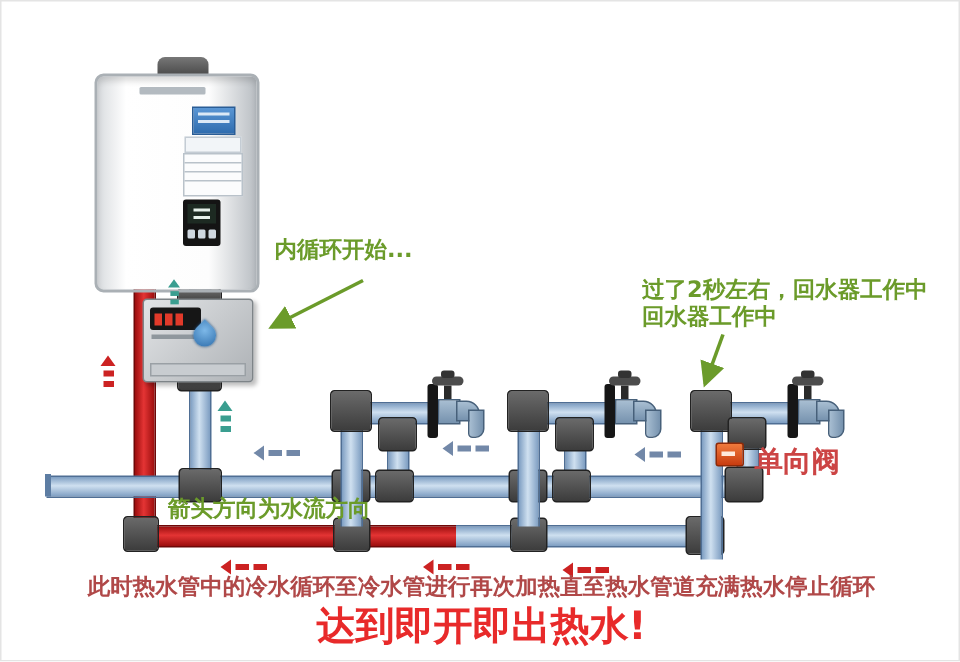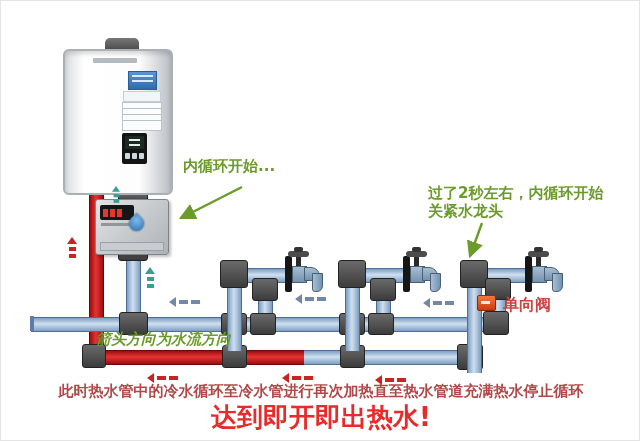--- a/index.html
+++ b/index.html
@@ -2,21 +2,21 @@
 <html><head>
 <meta charset="utf-8">
 <style>
   html,body{margin:0;padding:0;background:#fff;}
   #stage{position:relative;width:640px;height:441px;background:#ffffff;overflow:hidden;
          font-family:"DejaVu Sans","Liberation Sans",sans-serif;border:1px solid #e4e4e4;box-sizing:border-box;}
   .abs{position:absolute;}
   
   .title{left:37px;top:12px;font-size:16px;font-weight:bold;color:#e24444;letter-spacing:1px;z-index:9;}
   .green-note{color:#6b9b2a;font-weight:bold;font-size:15px;z-index:9;line-height:18px;}
-  .valve-label{left:502px;top:294px;color:#cc4444;font-weight:bold;font-size:16px;z-index:9;}
+  .valve-label{left:502px;top:294px;color:#cc4444;font-weight:bold;font-size:19px;z-index:9;}
   .caption{left:0;top:381px;width:640px;text-align:center;color:#b04848;font-size:15px;font-weight:bold;z-index:9;}
   .slogan{left:0;top:399px;width:640px;text-align:center;color:#e82a2a;font-size:26px;font-weight:bold;z-index:9;}
   
   .pipe-h{height:13px;background:linear-gradient(#7e9ec2,#cfe0f0 45%,#7e9ec2);border-top:1px solid #4f6e94;border-bottom:1px solid #4f6e94;z-index:3;}
   .pipe-v{width:13px;background:linear-gradient(90deg,#7e9ec2,#cfe0f0 45%,#7e9ec2);border-left:1px solid #4f6e94;border-right:1px solid #4f6e94;z-index:2;}
   .pipe-h.hot{background:linear-gradient(#9c0e0e,#e43434 45%,#9c0e0e);border-color:#6e0808;}
   .pipe-v.hot{background:linear-gradient(90deg,#9c0e0e,#e43434 45%,#9c0e0e);border-color:#6e0808;}
   .fit{background:linear-gradient(#6a6a6a,#3c3c3c);border:1px solid #222;border-radius:3px;z-index:4;}
   .endcap{background:#5d7da3;z-index:4;}
   
@@ -224,24 +224,24 @@
       <span class="dash-h"></span>
   </div>
   <div class="abs harrow red-flow" style="left:374px;top:374px;">
     <span class="tri-left"></span>
       <span class="dash-h"></span>
       <span class="dash-h"></span>
   </div>
 
   <div class="abs green-note" style="left:182px;top:156px;">内循环开始...</div>
   <div class="abs green-note" style="left:427px;top:183px;">
-    <div>过了2秒左右，内循环开始</div>
-    <div>关紧水龙头</div>
-  </div>
-  <div class="abs green-note" style="left:95px;top:329px;font-style:italic;">箭头方向为水流方向</div>
+    <div>过了2秒左右，回水器工作中</div>
+    <div>回水器工作中</div>
+  </div>
+  <div class="abs green-note" style="left:111px;top:329px;">箭头方向为水流方向</div>
 
   <svg class="overlay" width="640" height="441" viewBox="0 0 640 441">
     <defs>
       <marker id="ah" markerWidth="8" markerHeight="8" refX="6" refY="3.5" orient="auto">
         <path d="M0,0 L7,3.5 L0,7 Z" fill="#6b9b2a"></path>
       </marker>
     </defs>
     <line x1="241" y1="186" x2="180" y2="217" stroke="#6b9b2a" stroke-width="2.4" marker-end="url(#ah)"></line>
     <line x1="481" y1="222" x2="469" y2="255" stroke="#6b9b2a" stroke-width="2.4" marker-end="url(#ah)"></line>
   </svg>

